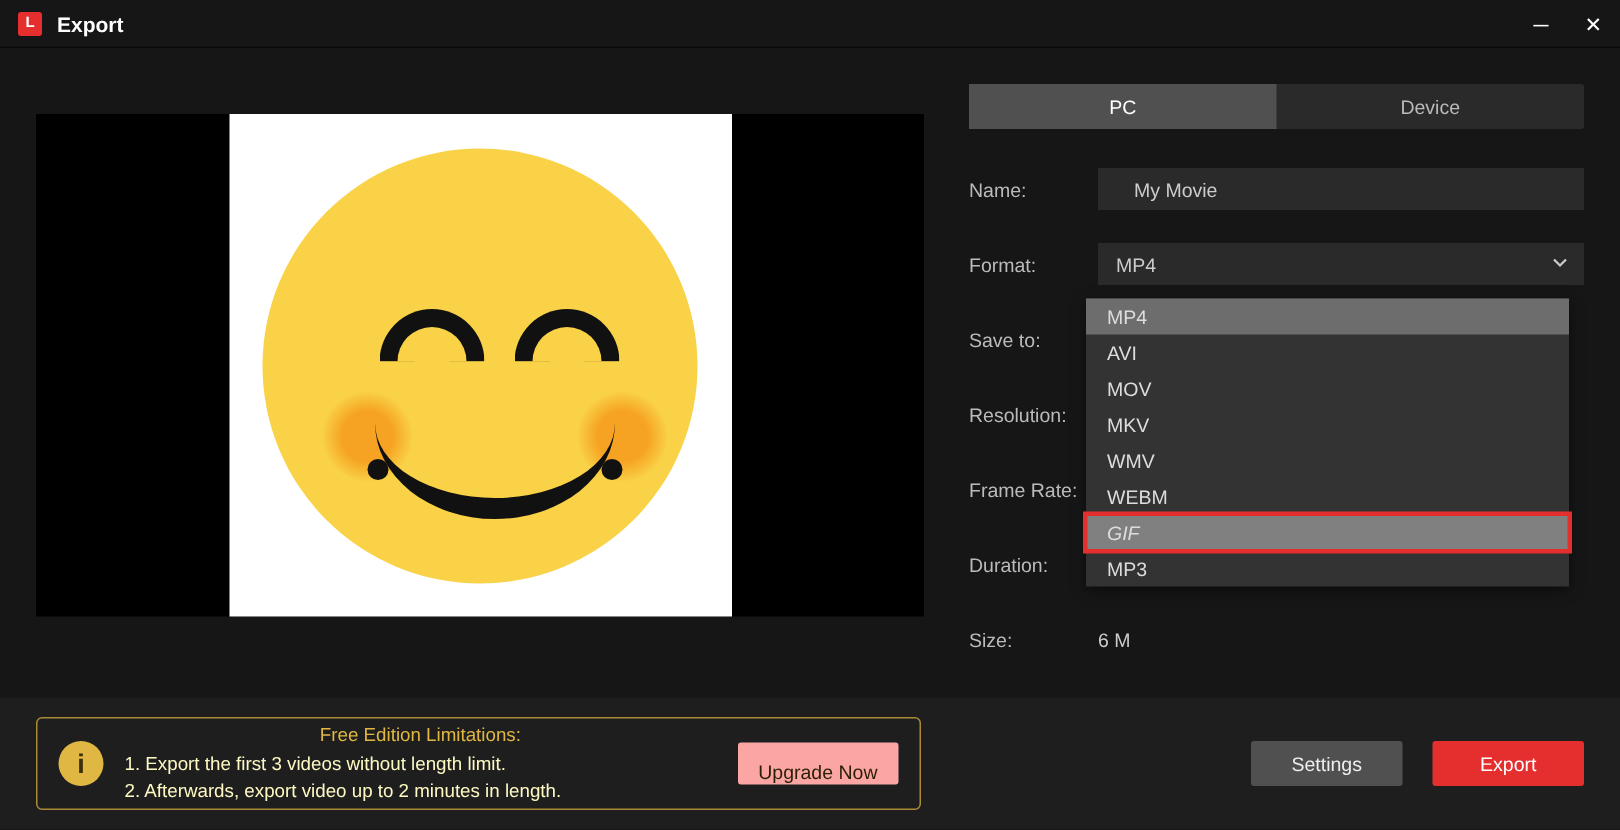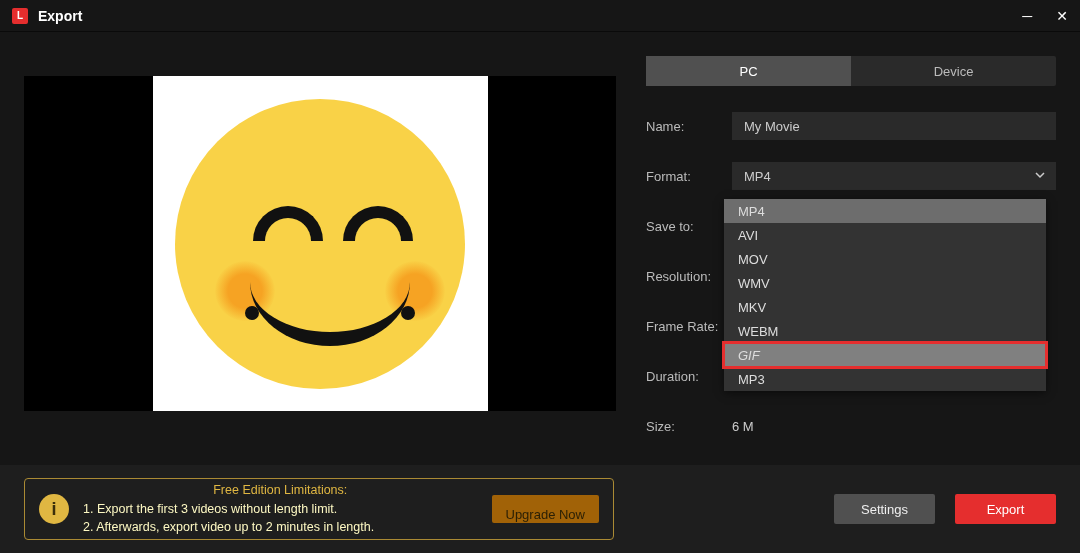--- a/index.html
+++ b/index.html
@@ -129,21 +129,21 @@
   height: 28px;
 }
 .row-label { width: 86px; color: #bbb; }
 .row-value { flex: 1; color: #ccc; }
 .text-input {
   flex: 1;
   height: 28px;
   background: #2a2a2a;
   border: none;
   color: #ccc;
-  padding: 0 12px;
+  padding: 0 24px;
   font-size: 13px;
 }
 .select {
   flex: 1;
   height: 28px;
   background: #2a2a2a;
   display: flex;
   align-items: center;
   padding: 0 12px;
   position: relative;
@@ -207,21 +207,21 @@
   display: flex;
   align-items: center;
   justify-content: center;
   font-size: 18px;
   flex-shrink: 0;
 }
 .limit-text { flex: 1; font-size: 12.5px; line-height: 1.5; }
 .limit-text .title { color: #e0b742; text-align: center; }
 .limit-text .line { color: #fef9c3; }
 .upgrade-btn {
-  background: #a16207;
+  background: #fca5a5;
   color: #2a1f05;
   border: none;
   height: 28px;
   padding: 12px 14px;
   border-radius: 2px;
   cursor: pointer;
   font-size: 13px;
 }
 .spacer { flex: 1; }
 .btn {
@@ -298,22 +298,22 @@
       <div class="row-label">Size:</div>
       <div class="row-value">6 M</div>
     </div>
   </div>
 </div>
 
 <div class="dropdown">
   <div class="dd-item selected">MP4</div>
   <div class="dd-item">AVI</div>
   <div class="dd-item">MOV</div>
+  <div class="dd-item">MKV</div>
   <div class="dd-item">WMV</div>
-  <div class="dd-item">MKV</div>
   <div class="dd-item">WEBM</div>
   <div class="dd-item hover highlight">GIF</div>
   <div class="dd-item">MP3</div>
 </div>
 
 <div class="footer">
   <div class="limit-box">
     <div class="info-icon">i</div>
     <div class="limit-text">
       <div class="title">Free Edition Limitations:</div>

